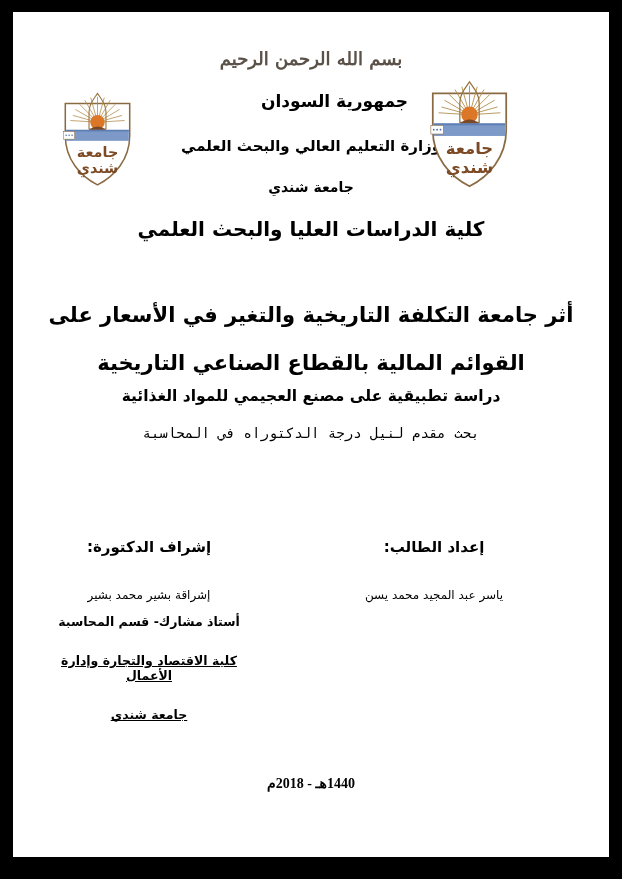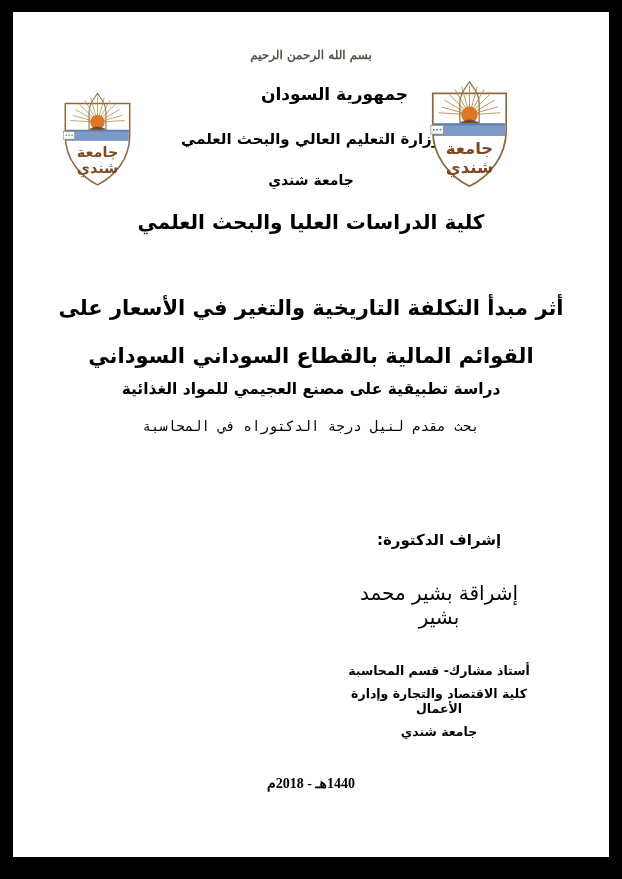--- a/index.html
+++ b/index.html
@@ -13,21 +13,21 @@
     border-color: #000000;
     border-width: 12px 13px 22px 13px;
     font-family: "DejaVu Sans", sans-serif;
     direction: rtl;
     text-align: center;
     color: #000000;
     overflow: hidden;
   }
   .bismillah {
     margin-top: 36px;
-    font-size: 12px;
+    font-size: 18px;
     color: #5a5148;
     font-family: "DejaVu Serif", serif;
     font-weight: bold;
   }
   .country {
     margin-top: 22px;
     font-size: 17px;
     font-weight: bold;
     letter-spacing: 1px;
     padding-left: 47px;
@@ -42,24 +42,24 @@
   .columns {
     margin-top: 96px;
     display: flex;
     justify-content: space-between;
     padding: 0 70px 0 36px; 
   }
   .col { text-align: center; }
   .col-student { width: 210px; }
   .col-supervisor { width: 200px; }
   .col-heading { font-size: 15px; font-weight: bold; text-align: center; }
-  .col-name { margin-top: 32px; font-size: 20px; font-weight: normal; }
+  .col-name { margin-top: 32px; font-size: 12px; font-weight: normal; }
   .sup-line { font-size: 12.5px; font-weight: bold; }
-  .sup-line.first { margin-top: 34px; }
-  .sup-line + .sup-line { margin-top: 8px; }
+  .sup-line.first { margin-top: 12px; }
+  .sup-line + .sup-line { margin-top: 24px; text-decoration: underline; }
   .date-line {
     position: absolute;
     top: 763px;
     left: 0; right: 0;
     text-align: center;
     font-size: 14px;
     font-weight: bold;
     font-family: "Liberation Serif", "DejaVu Serif", serif;
   }
   .logo { position: absolute; }
@@ -143,26 +143,30 @@
       <text x="50" y="98" text-anchor="middle" font-size="17" fill="#7c4a24">شندي</text>
     </svg>
   </div>
 
   <div class="bismillah">بسم الله الرحمن الرحيم</div>
   <div class="country">جمهورية السودان</div>
   <div class="ministry">وزارة التعليم العالي والبحث العلمي</div>
   <div class="university">جامعة شندي</div>
   <div class="college">كلية الدراسات العليا والبحث العلمي</div>
 
-  <div class="title-line1">أثر مبدأ التكلفة التاريخية والتغير في الأسعار على</div>
-  <div class="title-line2">القوائم المالية بالقطاع السوداني السوداني</div>
+  <div class="title-line1">أثر جامعة التكلفة التاريخية والتغير في الأسعار على</div>
+  <div class="title-line2">القوائم المالية بالقطاع الصناعي التاريخية</div>
   <div class="subtitle">دراسة تطبيقية على مصنع العجيمي للمواد الغذائية</div>
   <div class="degree-note">بحث مقدم لنيل درجة الدكتوراه في المحاسبة</div>
 
   <div class="columns">
+    <div class="col col-student">
+      <div class="col-heading">إعداد الطالب:</div>
+      <div class="col-name">ياسر عبد المجيد محمد يسن</div>
+    </div>
     <div class="col col-supervisor">
       <div class="col-heading">إشراف الدكتورة:</div>
       <div class="col-name">إشراقة بشير محمد بشير</div>
       <div class="sup-line first">أستاذ مشارك- قسم المحاسبة</div>
       <div class="sup-line">كلية الاقتصاد والتجارة وإدارة الأعمال</div>
       <div class="sup-line">جامعة شندي</div>
     </div>
   </div>
 
   <div class="date-line">1440هـ - 2018م</div>

